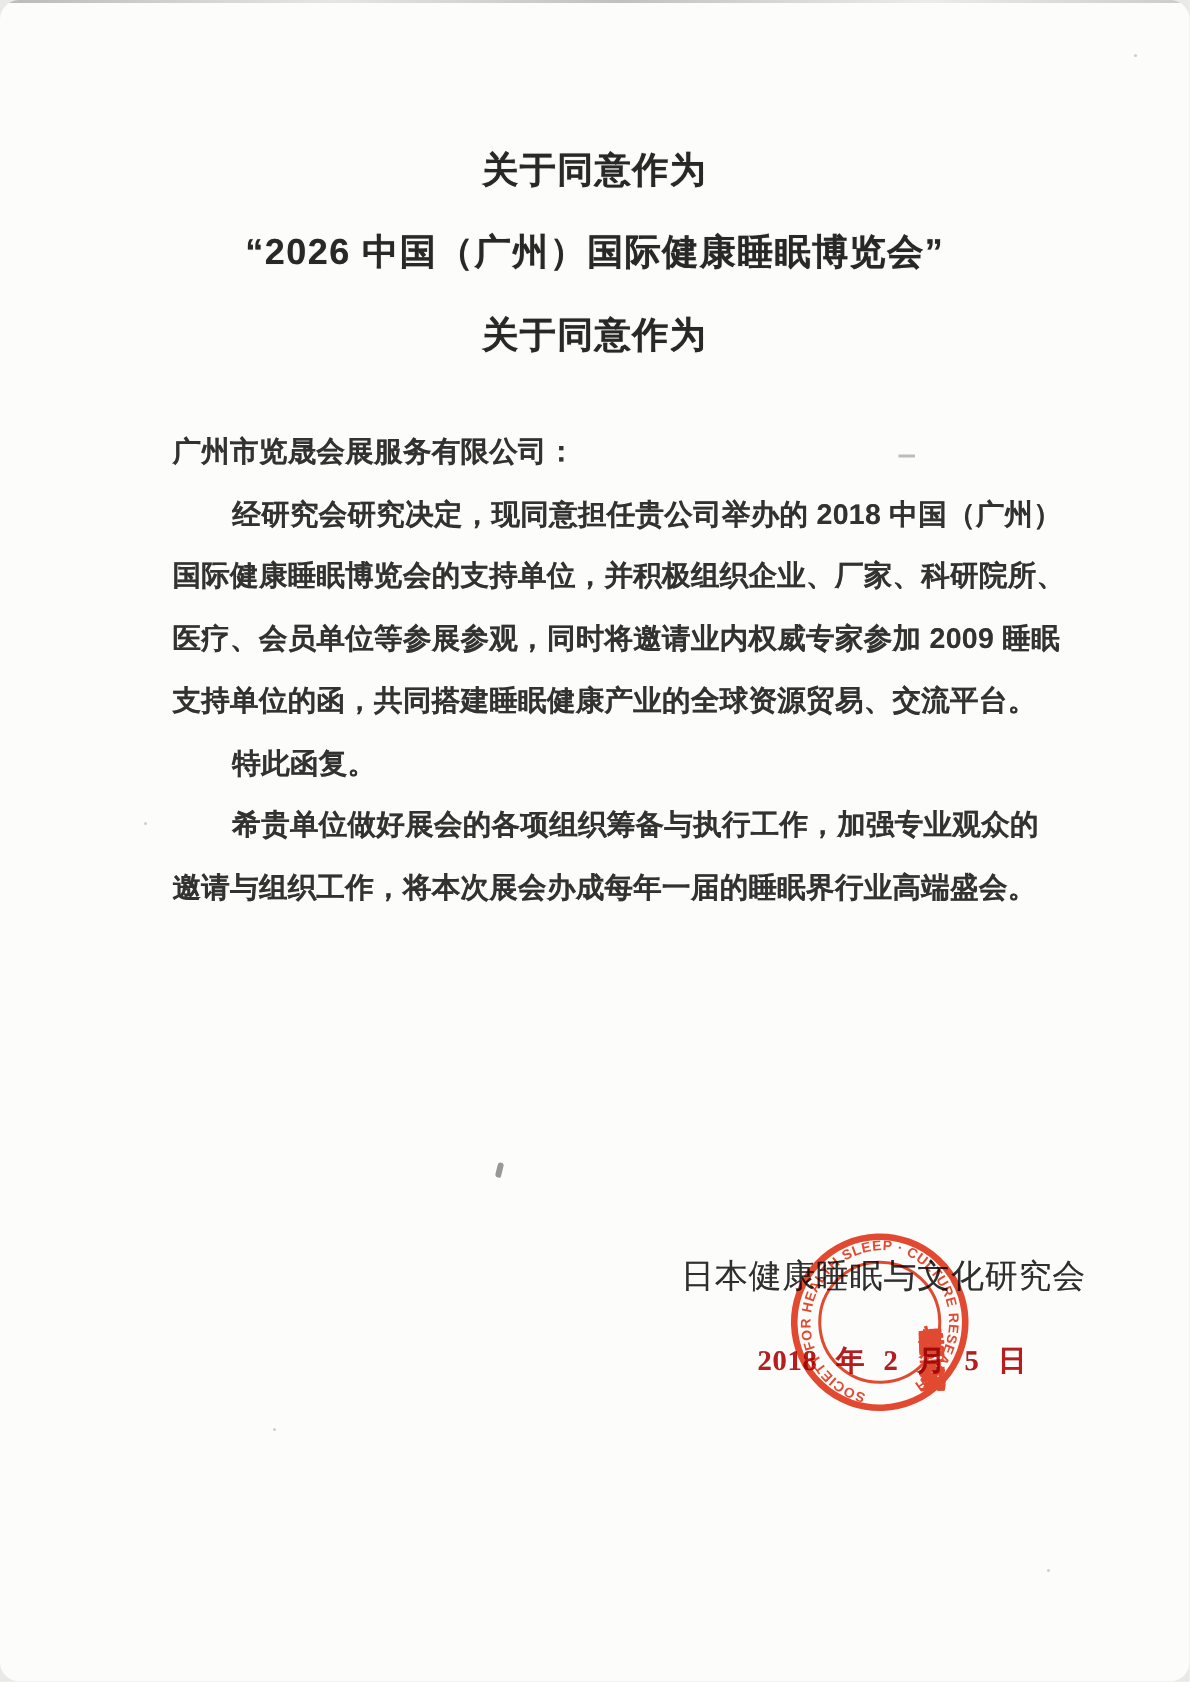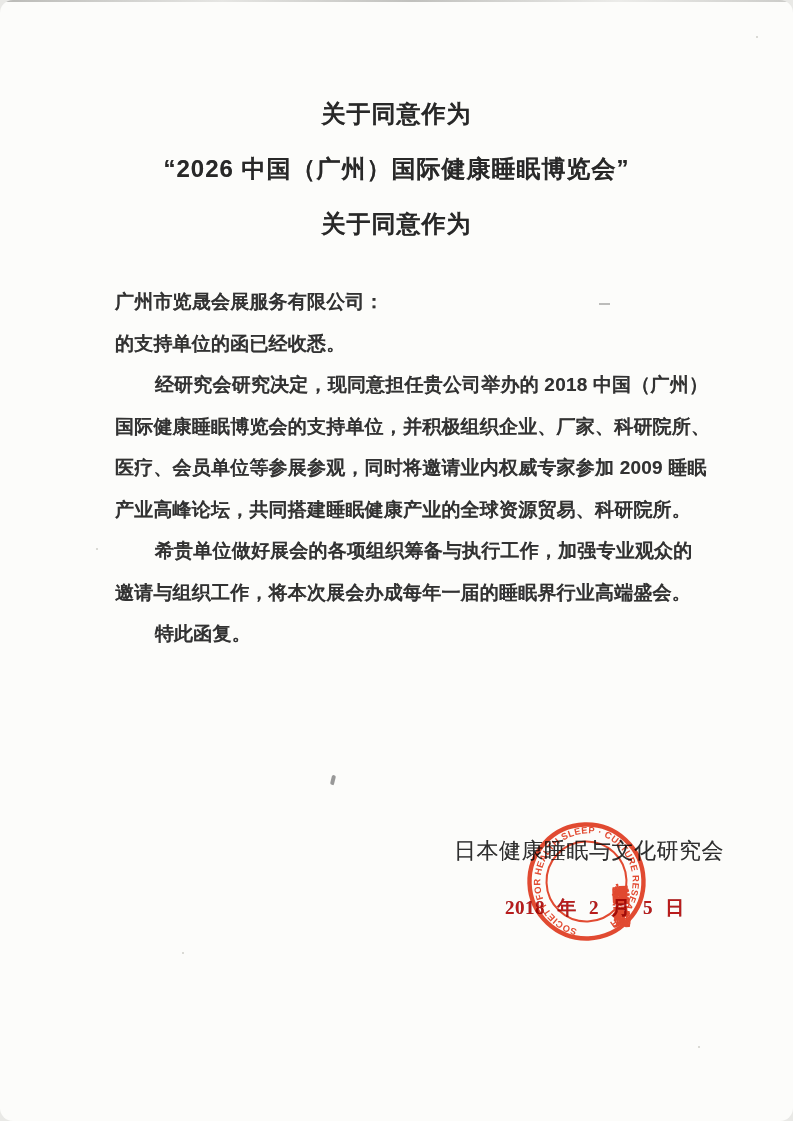--- a/index.html
+++ b/index.html
@@ -100,37 +100,36 @@
   <div class="title-block">
     <div>关于同意作为</div>
     <div>“2026 中国（广州）国际健康睡眠博览会”</div>
     <div>关于同意作为</div>
   </div>
 
   <div class="body-block">
     <div class="body-line">广州市览晟会展服务有限公司：</div>
 
     <div>
-      <div class="body-line">的支持单位的函已经收悉。</div>
     </div>
 
     <div>
       <div class="body-line indent">经研究会研究决定，现同意担任贵公司举办的 2018 中国（广州）</div>
       <div class="body-line">国际健康睡眠博览会的支持单位，并积极组织企业、厂家、科研院所、</div>
       <div class="body-line">医疗、会员单位等参展参观，同时将邀请业内权威专家参加 2009 睡眠</div>
-      <div class="body-line">产业高峰论坛，共同搭建睡眠健康产业的全球资源贸易、科研院所。</div>
+      <div class="body-line">支持单位的函，共同搭建睡眠健康产业的全球资源贸易、交流平台。</div>
+    </div>
+
+    <div>
+      <div class="body-line indent">特此函复。</div>
     </div>
 
     <div>
       <div class="body-line indent">希贵单位做好展会的各项组织筹备与执行工作，加强专业观众的</div>
       <div class="body-line">邀请与组织工作，将本次展会办成每年一届的睡眠界行业高端盛会。</div>
-    </div>
-
-    <div>
-      <div class="body-line indent">特此函复。</div>
     </div>
   </div>
 
   <div class="sig-org">日本健康睡眠与文化研究会</div>
   <div class="sig-date">2018 年  2 月 5 日</div>
 
   <div class="seal">
     <svg viewBox="0 0 131 131">
       <circle cx="65.5" cy="65.5" r="57" fill="none" stroke="var(--seal-color)" stroke-width="4.4"></circle>
       <circle cx="65.5" cy="65.5" r="40" fill="none" stroke="var(--seal-color)" stroke-width="2"></circle>

